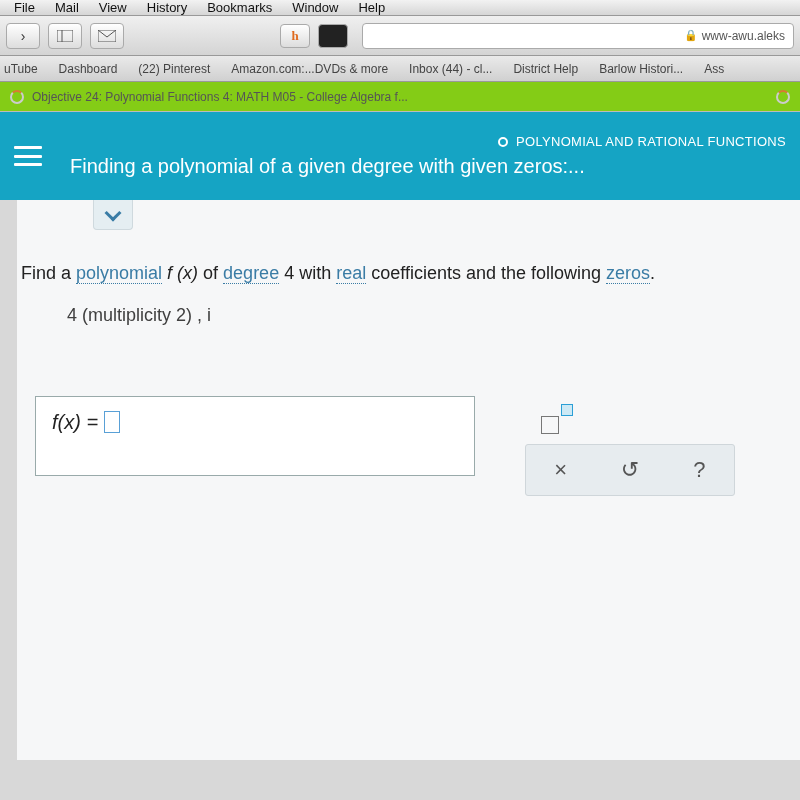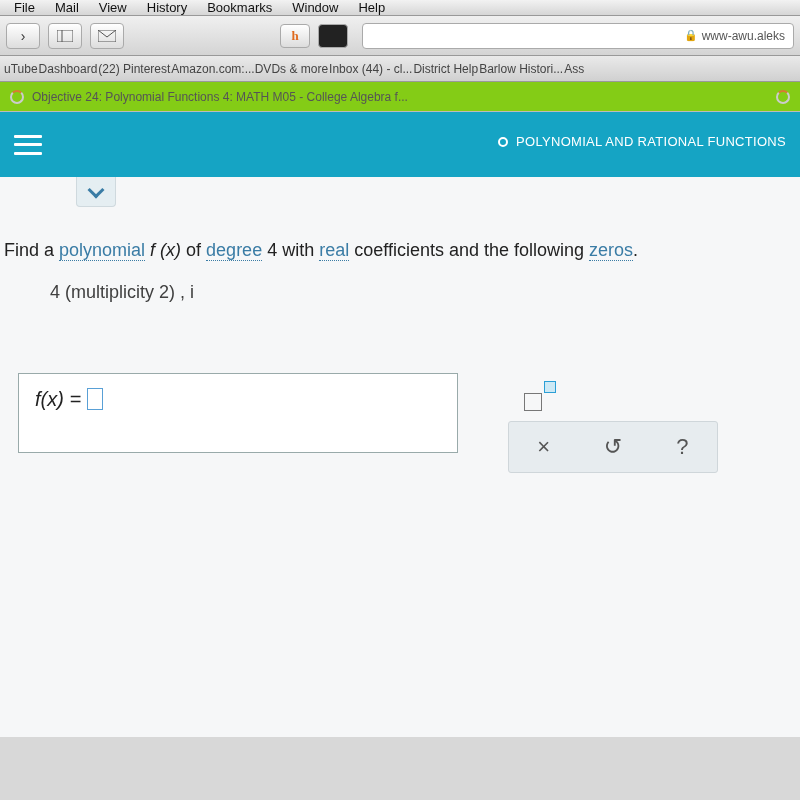--- a/index.html
+++ b/index.html
@@ -7,35 +7,35 @@
 
   .menubar { height: 16px; background: linear-gradient(#f2f2f2,#d6d6d6); border-bottom: 1px solid #999; display: flex; align-items: center; padding: 0 4px; font-size: 13px; }
   .menubar span { padding: 0 10px; color: #111; }
 
   .toolbar { height: 40px; background: linear-gradient(#f0f0f0,#d4d4d4); border-bottom: 1px solid #999; display: flex; align-items: center; padding: 0 6px; gap: 8px; }
   .tbtn { width: 34px; height: 26px; border: 1px solid #aaa; border-radius: 4px; background: linear-gradient(#fff,#ddd); display: flex; align-items: center; justify-content: center; font-size: 14px; color: #333;}
   .tbtn2 { width: 30px; height: 24px; border: 1px solid #aaa; border-radius: 4px; background: linear-gradient(#fff,#ddd); display: flex; align-items: center; justify-content: center; font-size: 13px; color: #111;}
   .url-field { flex: 1; height: 26px; border: 1px solid #aaa; border-radius: 4px; background: #fff; margin-left: 6px; display: flex; align-items: center; padding: 0 8px; font-size: 12px; color: #555; justify-content: flex-end; }
   .lock { margin-right: 4px; font-size: 11px; }
 
-  .bookbar { height: 26px; background: linear-gradient(#eaeaea,#d0d0d0); border-bottom: 1px solid #999; display: flex; align-items: center; font-size: 12px; color: #444; gap: 1px; padding: 0 4px; white-space: nowrap; overflow: hidden;}
+  .bookbar { height: 26px; background: linear-gradient(#eaeaea,#d0d0d0); border-bottom: 1px solid #999; display: flex; align-items: center; font-size: 12px; color: #444; gap: 21px; padding: 0 4px; white-space: nowrap; overflow: hidden;}
   .bookbar span { color: #444; }
 
   .tabbar { height: 30px; background: #84cc16; border-bottom: 1px solid #bbb; display: flex; align-items: center; font-size: 12px; color: #555; padding: 0 10px; }
   .tabbar .spin { width:14px; height:14px; border:2px solid #ccc; border-top-color:#d97b33; border-radius:50%; margin-right:8px; }
   .tabbar .spin-right { width:14px; height:14px; border:2px solid #ccc; border-top-color:#d97b33; border-radius:50%; margin-left:auto;}
 
   .banner { background: #15a4c4; color: #fff; padding: 22px 14px 22px 70px; position: relative; }
   .menu-icon { position: absolute; left: 14px; top: 50%; transform: translateY(-50%); width: 28px; height: 20px; display:flex; flex-direction:column; justify-content:space-between;}
   .menu-icon div { height: 3px; background: #fff; border-radius: 1px;}
   .banner .breadcrumb { font-size: 13px; letter-spacing: 0.3px; margin-bottom: 6px; display:flex; align-items:center; gap:8px;justify-content:flex-end;}
   .banner .breadcrumb .dot { width:10px; height:10px; border:2px solid #fff; border-radius:50%; display:inline-block;}
   .banner .title { font-size: 20px; font-weight: 400; }
 
-  .content { background: #f6f7f8; padding: 0 0 0 0; min-height: 560px; position:relative;}
+  .content { background: #f6f7f8; padding: 0 0 0 0; min-height: 560px; position:relative;margin-left:17px;}
   .chev-box { position:absolute; left:76px; top:0; width:40px; height:30px; background:#e5eef2; border:1px solid #cfd9de; border-top:none; border-radius:0 0 4px 4px; display:flex; align-items:center; justify-content:center;}
   .chev { width:12px; height:12px; border-right:3px solid #3a7ca5; border-bottom:3px solid #3a7ca5; transform:rotate(45deg); margin-top:-4px;}
 
   .question { padding: 60px 10px 0 4px; font-size: 18px; color: #222; line-height: 1.5;}
   .question a { color: #3a7ca5; text-decoration: none; border-bottom:1px dotted #3a7ca5;}
   .given { padding: 18px 0 0 50px; font-size: 18px; color: #404040; font-style: italic;}
   .given .roman { font-style: normal; }
 
   .answer-area { display:flex; gap: 50px; padding: 70px 0 0 18px; align-items:flex-start;}
   .answer-box { width: 440px; height: 80px; border:1px solid #9aa; background:#fff; padding: 14px 16px; font-size:20px; color:#222; font-style:italic; display:flex; align-items:flex-start;}
@@ -106,20 +106,21 @@
 <div class="banner">
   <div class="menu-icon">
       <div></div>
       <div></div>
       <div></div>
     </div>
   <div class="breadcrumb">
     <span class="dot"></span>
     <span>POLYNOMIAL AND RATIONAL FUNCTIONS</span>
   </div>
+  <div class="title">Finding a polynomial of a given degree with given zeros:...</div>
 </div>
 
 <div class="content">
   <div class="chev-box">
     <div class="chev"></div>
   </div>
 
   <div class="question">
     <span>Find a </span><a href="#">polynomial</a><span style="font-style:italic"> f (x)</span><span> of </span><a href="#">degree</a><span> 4 with </span><a href="#">real</a><span> coefficients and the following </span><a href="#">zeros</a><span>.</span>
   </div>

